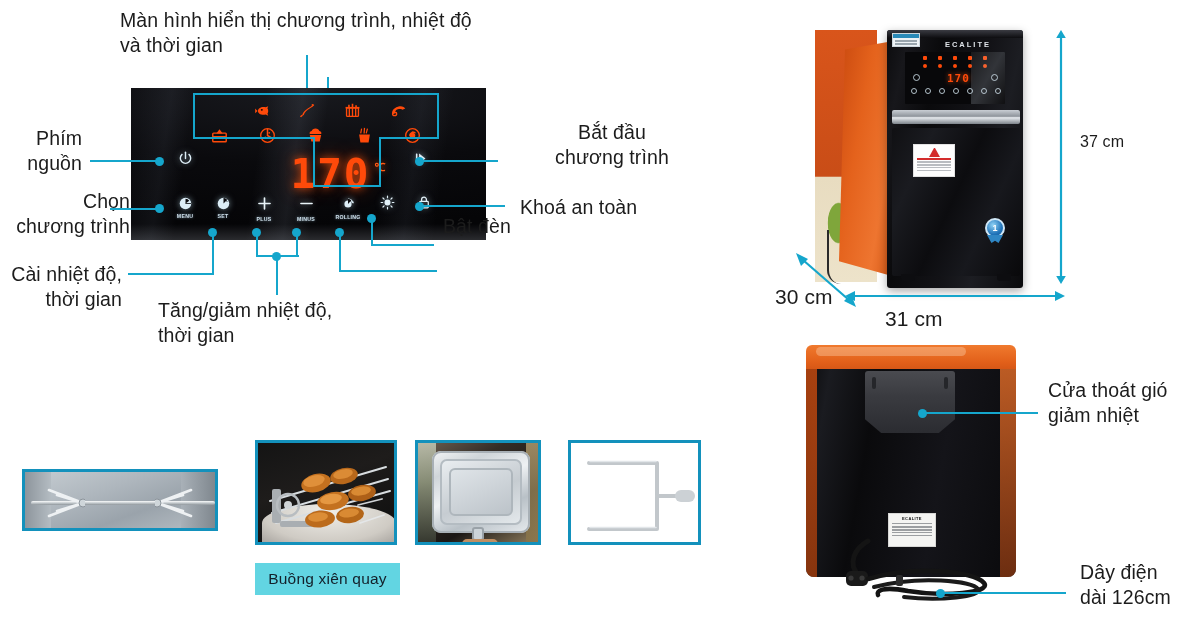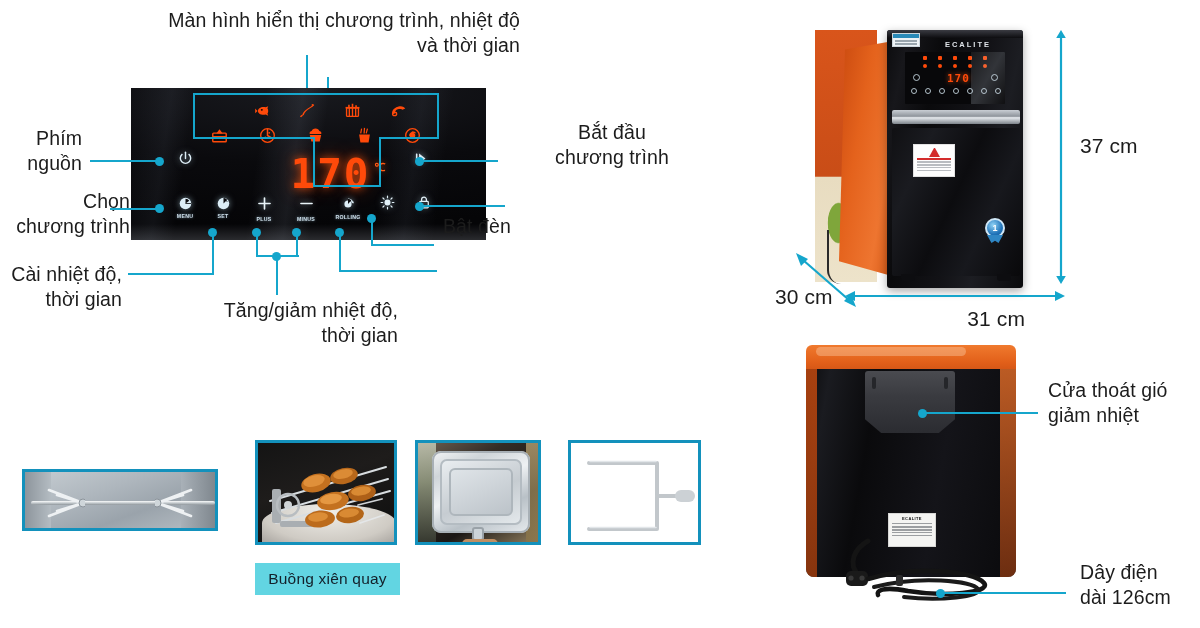--- a/index.html
+++ b/index.html
@@ -4,21 +4,21 @@
 <style>
   * { margin:0; padding:0; box-sizing:border-box; }
   html,body { width:1200px; height:628px; background:#ffffff; overflow:hidden; }
   body { font-family:"Liberation Sans", sans-serif; color:#1a1a1a; position:relative; }
 
   .stage { position:absolute; inset:0; width:1200px; height:628px; }
 
   
   .callout { position:absolute; font-size:19.5px; line-height:1.30; color:#1c1c1c;
              letter-spacing:.1px; white-space:pre-line; }
-  .callout.c  { text-align:right; }
+  .callout.c  { text-align:left; }
   .callout.r  { text-align:right; }
   .callout.l  { text-align:left; }
 
   
   .ln   { position:absolute; background:#15A6CC; }
   .lnh  { height:2.4px; }
   .lnv  { width:2.4px; }
   .dot  { position:absolute; width:9px; height:9px; border-radius:50%; background:#15A6CC; }
 
   
@@ -263,20 +263,21 @@
   <div class="ln lnh" style="left:371px; top:244px; width:63px;"></div>
   <div class="callout l" style="left:443px; top:214px; width:160px;">Bật đèn</div>
 
   <div class="dot" style="left:415px; top:157px;"></div>
   <div class="ln lnh" style="left:420px; top:160px; width:78px;"></div>
   <div class="callout l" style="left:512px; top:120px; width:200px;text-align:center;">Bắt đầu
 chương trình</div>
 
   <div class="dot" style="left:415px; top:202px;"></div>
   <div class="ln lnh" style="left:420px; top:205px; width:85px;"></div>
+  <div class="callout l" style="left:520px; top:195px; width:200px;">Khoá an toàn</div>
 
   <div class="photoA">
 
     <div style="position:absolute;left:0;top:8px;width:62px;height:252px;background:linear-gradient(180deg,#D9551B 0%,#C94D17 58%,#E8DCC0 58.5%,#EDE3CA 100%);"></div>
     <div style="position:absolute;left:6px;top:180px;width:44px;height:70px;
                 background:radial-gradient(ellipse at 40% 30%, #7FA63B 0 28%, rgba(127,166,59,0) 30%),
                            radial-gradient(ellipse at 70% 62%, #6E9434 0 26%, rgba(110,148,52,0) 28%);"></div>
     <div style="position:absolute;left:12px;top:208px;width:16px;height:54px;border-left:2px solid #2a2a2a;border-radius:0 0 0 14px;"></div>
 
     <div style="position:absolute;left:24px;top:18px;width:60px;height:238px;
@@ -348,21 +349,21 @@
 
     <div style="position:absolute;left:86px;top:252px;width:14px;height:7px;background:#0d0d10;border-radius:0 0 3px 3px;"></div>
     <div style="position:absolute;left:182px;top:252px;width:14px;height:7px;background:#0d0d10;border-radius:0 0 3px 3px;"></div>
   </div>
 
   <svg style="position:absolute;left:1053px;top:30px;width:16px;height:254px;">
     <line x1="8" y1="6" x2="8" y2="248" stroke="#15A6CC" stroke-width="2.2"></line>
     <path d="M8 0 L3.2 8 L12.8 8 Z" fill="#15A6CC"></path>
     <path d="M8 254 L3.2 246 L12.8 246 Z" fill="#15A6CC"></path>
   </svg>
-  <div class="callout l" style="left:1080px; top:132px; width:110px; font-size:21px;">37 cm</div>
+  <div class="callout l" style="left:1080px; top:132px; width:110px; font-size:16px;">37 cm</div>
 
   <svg style="position:absolute;left:795px;top:252px;width:62px;height:56px;">
     <line x1="8" y1="8" x2="54" y2="48" stroke="#15A6CC" stroke-width="2.2"></line>
     <path d="M1 1 L13 7 L6 14 Z" fill="#15A6CC"></path>
     <path d="M61 55 L49 49 L56 42 Z" fill="#15A6CC"></path>
   </svg>
   <div class="callout l" style="left:775px; top:283px; width:90px; font-size:21px;">30 cm</div>
 
   <svg style="position:absolute;left:845px;top:288px;width:220px;height:16px;">
     <line x1="8" y1="8" x2="212" y2="8" stroke="#15A6CC" stroke-width="2.2"></line>

